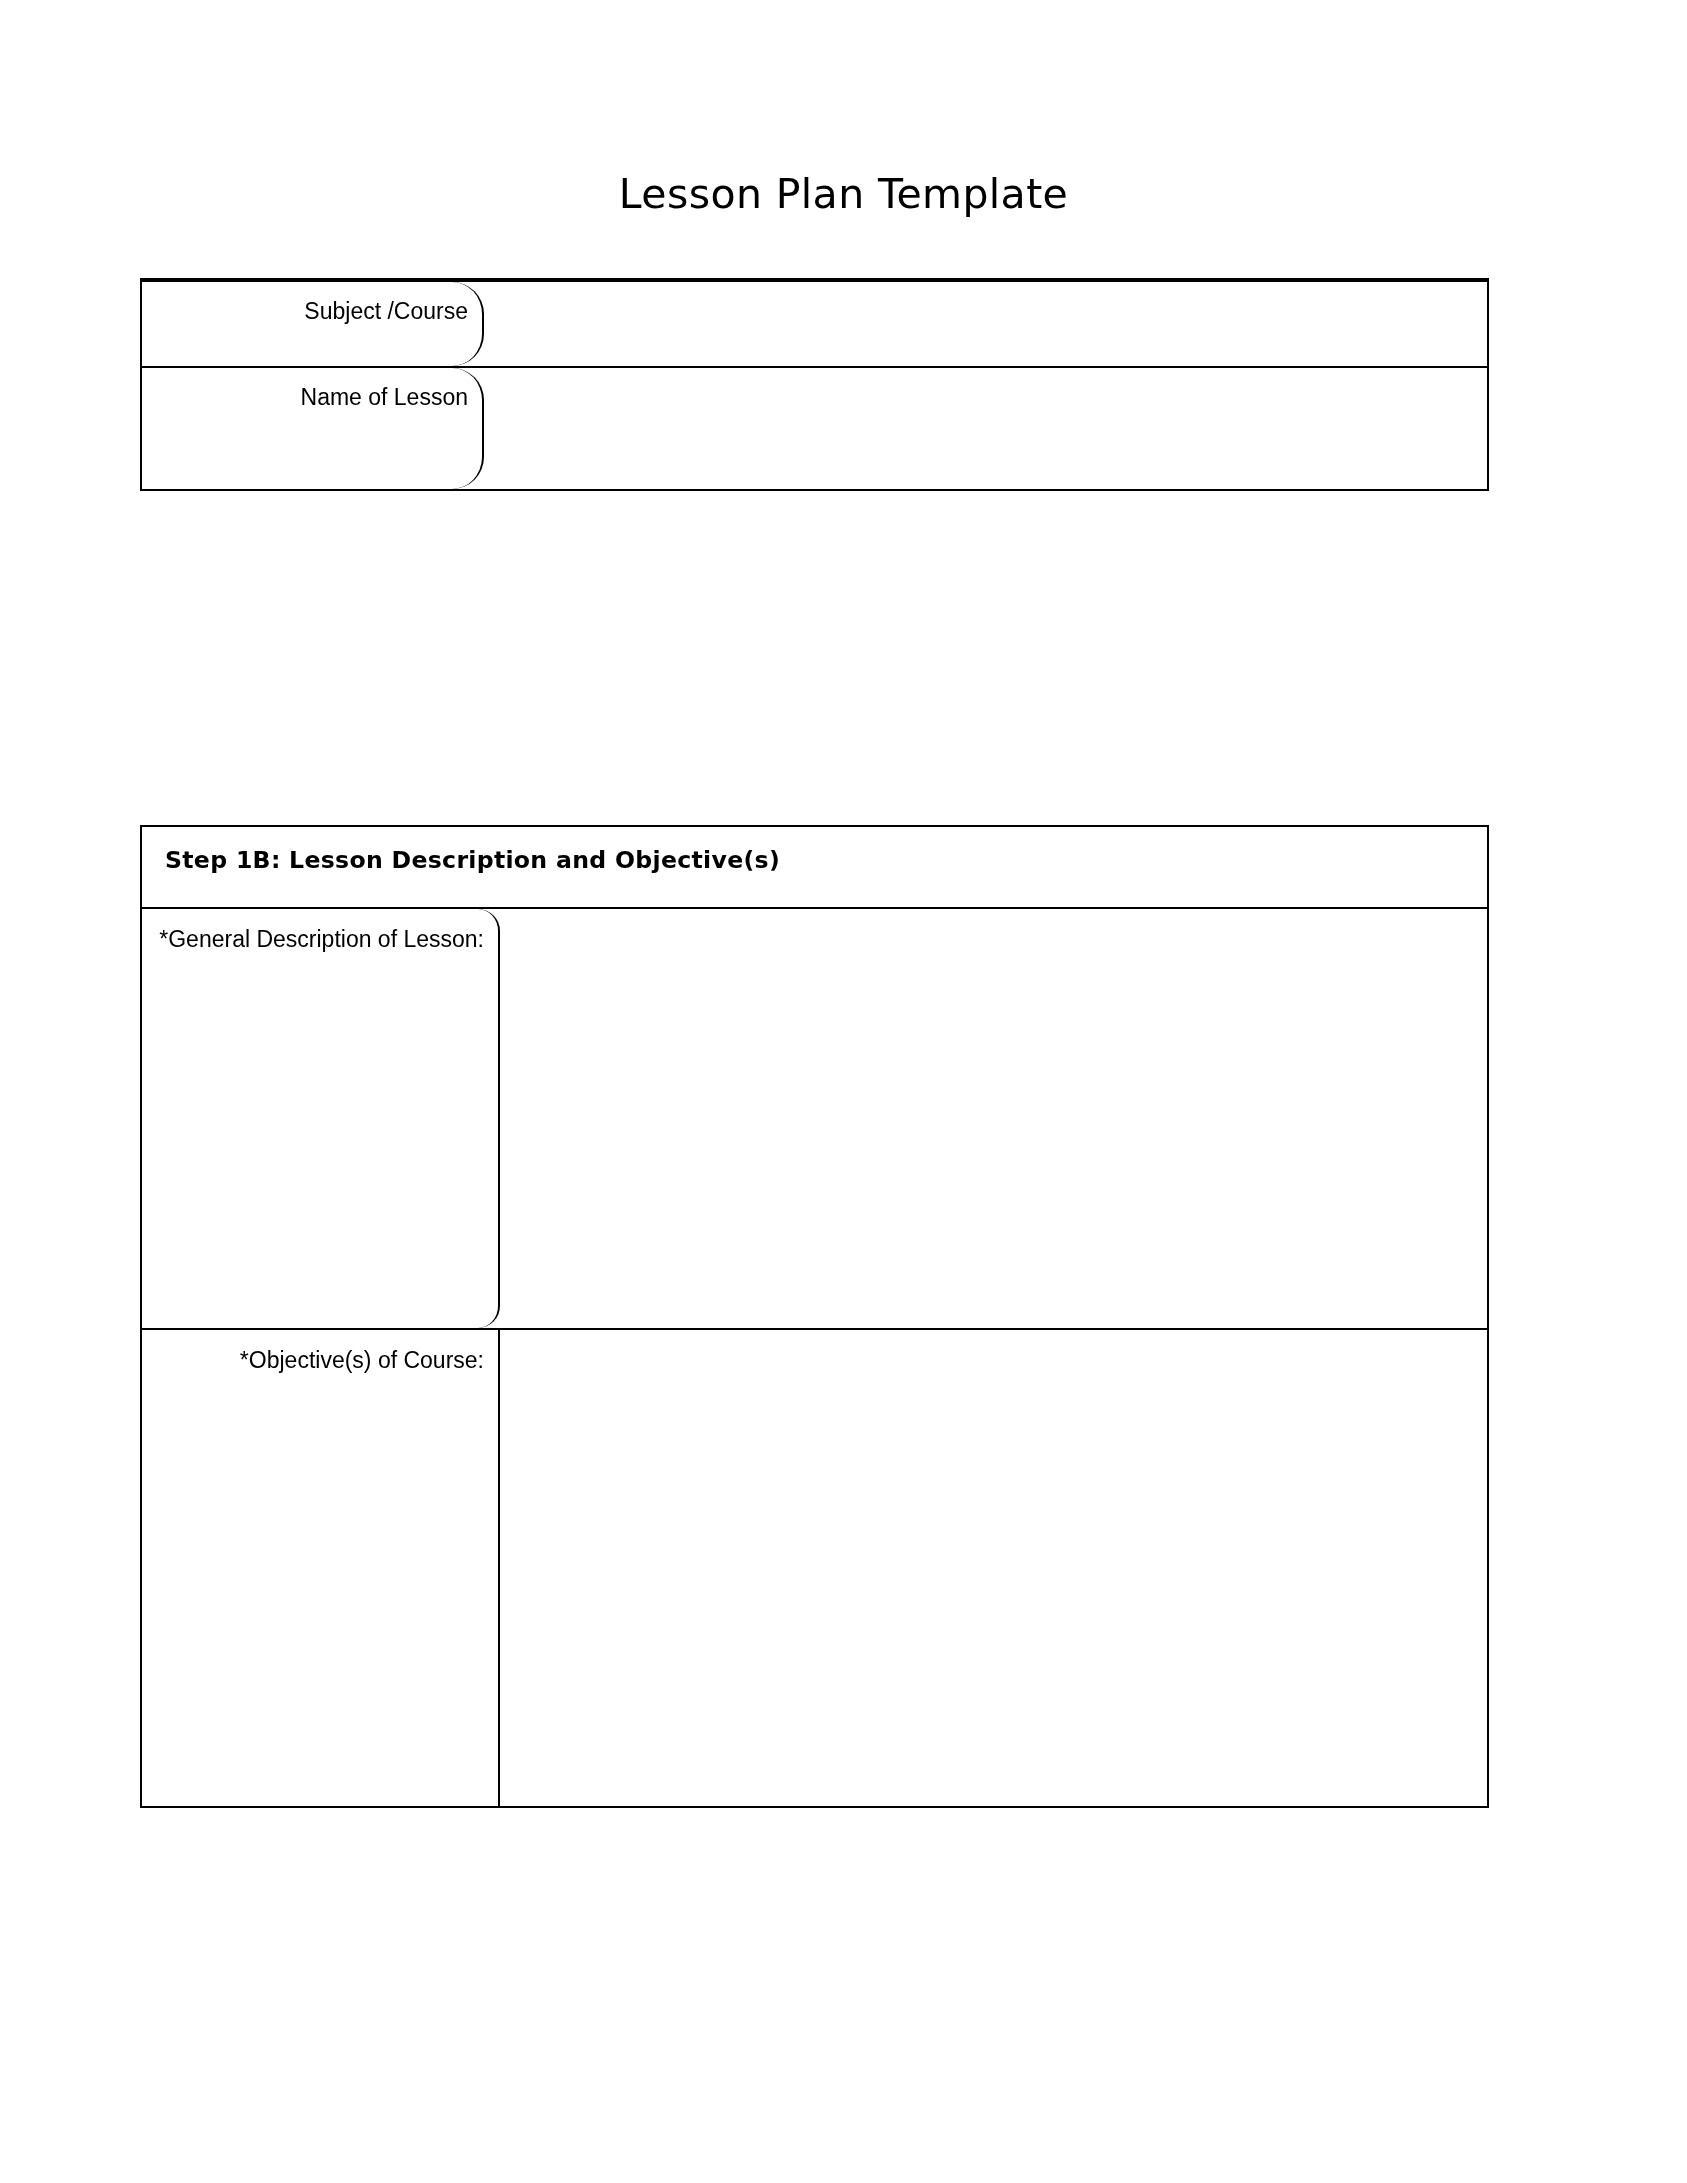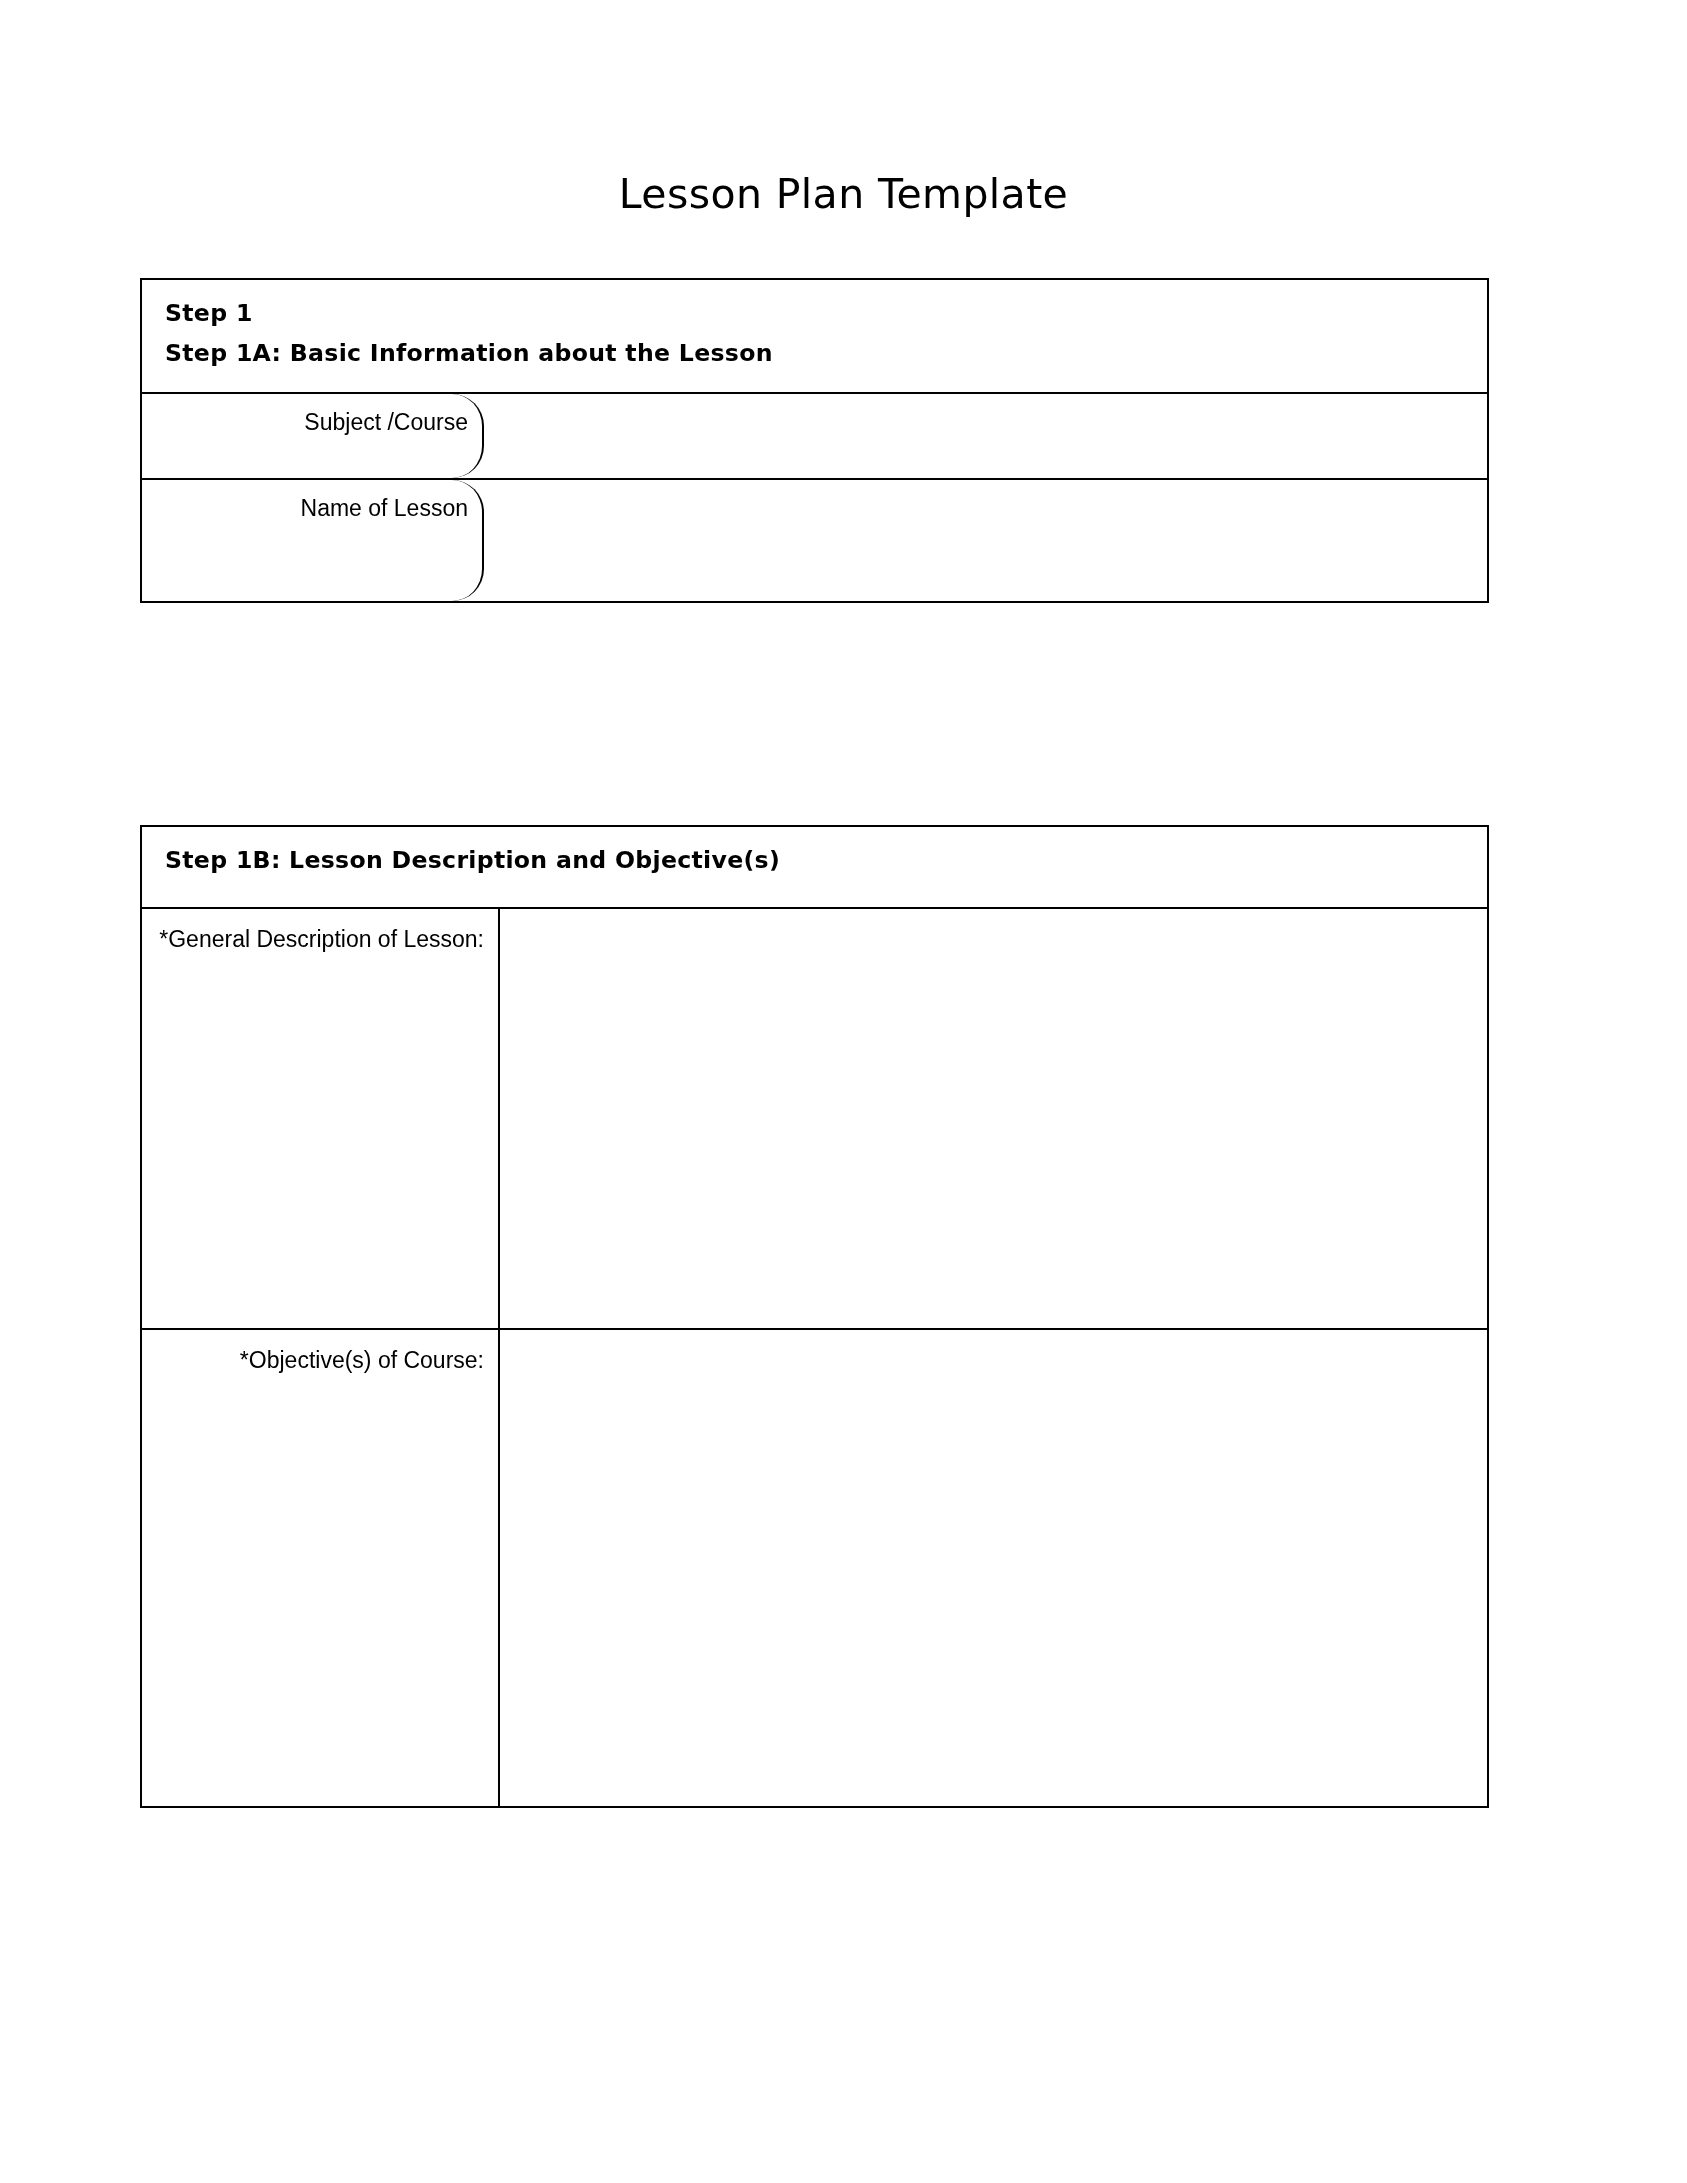--- a/index.html
+++ b/index.html
@@ -95,35 +95,31 @@
     text-align: right;
     font-size: 23px;
     line-height: 1.28;
   }
   .cell-value2 {
     flex: 1;
     box-sizing: border-box;
     padding: 15.7px 14px;
     font-size: 23px;
   }
-  .b1 .cell-label2, .b1 .cell-value2 { min-height: 419px; }
+  .b1 .cell-label2, .b1 .cell-value2 { min-height: 419px; border-radius: 22px; }
   .b2 .cell-label2, .b2 .cell-value2 { min-height: 476px; }
 </style>
 </head>
 <body>
 
 <div class="page">
 
   <div class="doc-title">Lesson Plan Template</div>
 
   <div class="table1">
-    <div class="hdr-row">
-      <div class="hdr-line">Step 1</div>
-      <div class="hdr-line last">Step 1A: Basic Information about the Lesson</div>
-    </div>
 
     <div class="row r1">
       <div class="cell-label">Subject /Course</div>
       <div class="cell-value"></div>
     </div>
 
     <div class="row r2">
       <div class="cell-label">Name of Lesson</div>
       <div class="cell-value"></div>
     </div>

